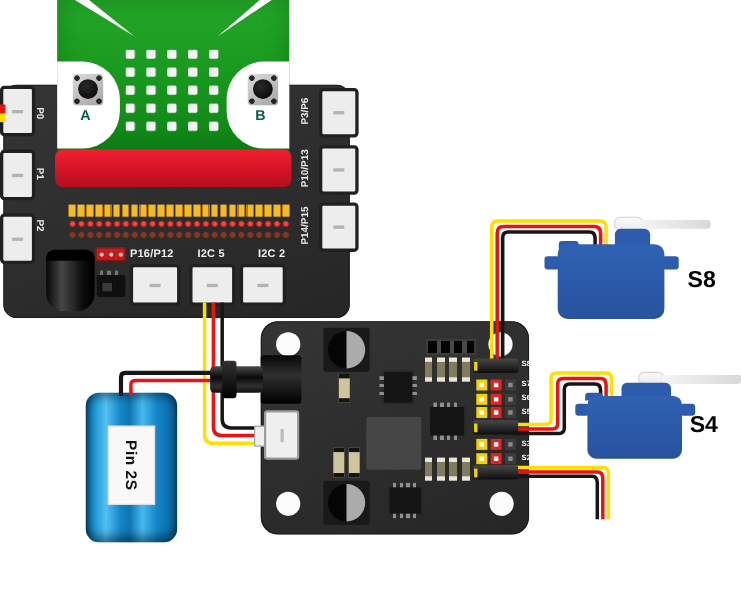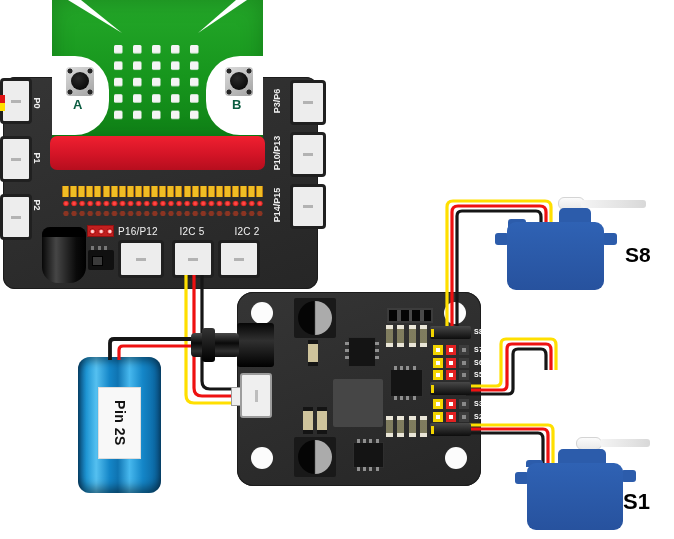--- a/index.html
+++ b/index.html
@@ -6,21 +6,21 @@
 html,body{background:#fff}
 body{font-family:"Liberation Sans",sans-serif}
 #canvas{position:relative;width:674px;height:539px;background:#fff;overflow:hidden}
 .a{position:absolute}
 
 .board{background:linear-gradient(160deg,#353535,#262626);border-radius:12px;box-shadow:inset 0 0 0 1px #1c1c1c}
 
 .port{background:#ededed;border:3px solid #202020;border-radius:4px;display:flex;align-items:center;justify-content:center}
 .port::after{content:"";width:10px;height:3px;background:#b3b3b3}
 .vlabel{font-weight:bold;font-size:9px;color:#ededed;text-align:center;white-space:nowrap}
-.hlabel{font-weight:normal;font-size:10px;color:#f2f2f2;text-align:center;white-space:nowrap;letter-spacing:.2px}
+.hlabel{font-weight:bold;font-size:10px;color:#f2f2f2;text-align:center;white-space:nowrap;letter-spacing:.2px}
 
 .ystrip{background:repeating-linear-gradient(90deg,#b97a10 0 1px,#f0bd24 1px 6px,#b97a10 6px 7px,rgba(0,0,0,0) 7px 8.1px)}
 .rdots{background-image:radial-gradient(circle at 4px 4.5px,#ff4848 1.2px,#cf2018 2.6px,rgba(0,0,0,0) 3.1px);background-size:8.08px 9px}
 .mdots{background-image:radial-gradient(circle at 4px 4.5px,#8a3422 2.5px,rgba(0,0,0,0) 3px);background-size:8.08px 9px}
 .ledblk{background-color:#c21f1f;border:1px solid #8f1212;background-image:radial-gradient(circle at 4.5px 5.5px,#ffd0d0 1.3px,#e23030 2.1px,#8f1212 2.9px,rgba(0,0,0,0) 3.3px);background-size:8.7px 11px}
 .switch{background:#101010;border-radius:2px}
 .switch::before{content:"";position:absolute;top:-4px;left:3px;width:17px;height:4px;background:repeating-linear-gradient(90deg,#777 0 3px,rgba(0,0,0,0) 3px 6.7px)}
 .switch::after{content:"";position:absolute;left:4px;top:6px;width:9px;height:8px;background:#3a3a3a;border:1px solid #000}
 .dcjack{background:linear-gradient(90deg,#070707,#464646 32%,#0a0a0a 78%,#000);border-radius:8px 8px 16px 16px}
 .dcjack::before{content:"";position:absolute;left:0;right:0;top:0;height:10px;background:#000;border-radius:8px 8px 0 0}
@@ -245,25 +245,25 @@
     <div class="a horn-cap" style="left:63px;top:1px;width:27px;height:13px"></div>
     <div class="a horn-arm" style="left:86px;top:4px;width:65px;height:8px"></div>
     <div class="a servo-head" style="left:64px;top:12px;width:32px;height:16px"></div>
     <div class="a servo-bump" style="left:13px;top:23px;width:18px;height:8px"></div>
     <div class="a servo-ear" style="left:0;top:37px;width:14px;height:12px"></div>
     <div class="a servo-ear" style="left:107px;top:37px;width:15px;height:12px"></div>
     <div class="a servo-body" style="left:12px;top:26px;width:97px;height:68px"></div>
     <div class="a servo-label" style="left:130px;top:47px">S8</div>
   </div>
 
-
-  <div class="a" style="left:515px;top:436px;width:160px;height:100px">
-    <div class="a horn-cap" style="left:61px;top:1px;width:26px;height:13px"></div>
-    <div class="a horn-arm" style="left:85px;top:3px;width:50px;height:8px"></div>
-    <div class="a servo-head" style="left:43px;top:13px;width:48px;height:15px"></div>
-    <div class="a servo-bump" style="left:11px;top:24px;width:17px;height:7px"></div>
-    <div class="a servo-ear" style="left:0;top:36px;width:14px;height:12px"></div>
-    <div class="a servo-ear" style="left:106px;top:34px;width:15px;height:12px"></div>
-    <div class="a servo-body" style="left:12px;top:27px;width:96px;height:67px"></div>
-    <div class="a servo-label" style="left:108px;top:53px;font-size:22px">S1</div>
-  </div>
+  <div class="a" style="left:523px;top:337px;width:151px;height:85px">
+    <div class="a horn-cap" style="left:57px;top:1px;width:24px;height:12px"></div>
+    <div class="a horn-arm" style="left:79px;top:4px;width:72px;height:8px"></div>
+    <div class="a servo-head" style="left:42px;top:11px;width:45px;height:14px"></div>
+    <div class="a servo-bump" style="left:9px;top:20px;width:16px;height:7px"></div>
+    <div class="a servo-ear" style="left:0;top:30px;width:13px;height:11px"></div>
+    <div class="a servo-ear" style="left:95px;top:30px;width:14px;height:11px"></div>
+    <div class="a servo-body" style="left:11px;top:23px;width:86px;height:57px;border-radius:8px"></div>
+    <div class="a servo-label" style="left:104px;top:38px">S4</div>
+  </div>
+
 
 </div>
 
 </body></html>

